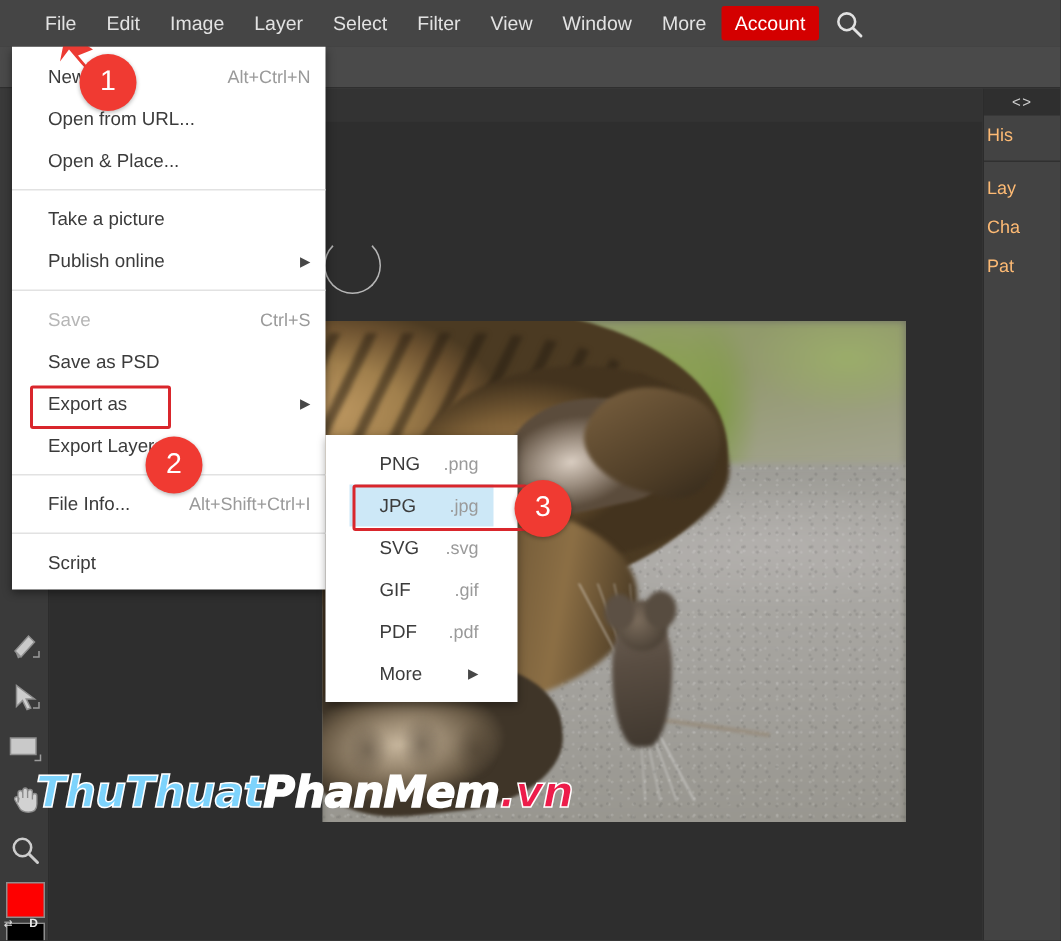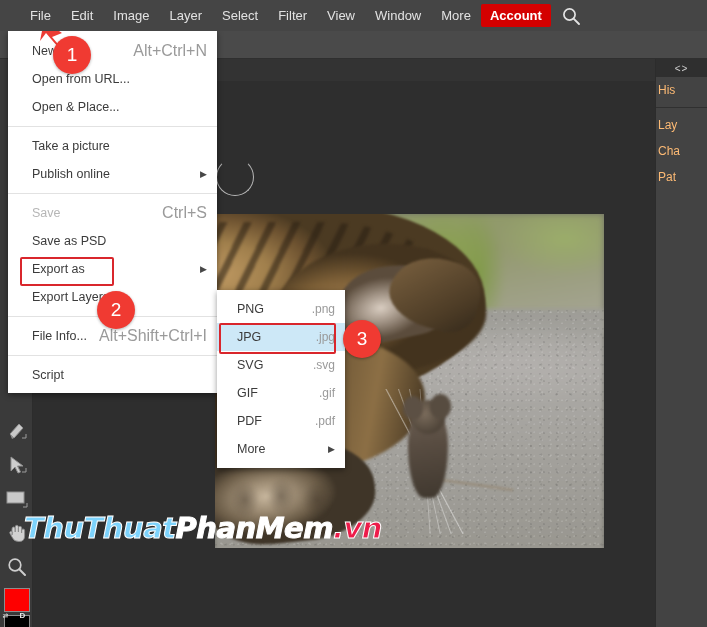--- a/index.html
+++ b/index.html
@@ -30,21 +30,20 @@
     font-size: 13px;
     padding: 5px 10px;
     white-space: nowrap;
     line-height: 1;
   }
   .menu-item.active-red {
     background: #d40000;
     color: #ffffff;
     border-radius: 2px;
     padding: 5px 9px;
-    font-weight: bold;
   }
   .menu-search {
     margin-left: 10px;
     display: flex; align-items: center;
     width: 22px; height: 22px;
   }
 
   
   #optionsbar {
     position: absolute; top: 31px; left: 0;
@@ -298,21 +297,21 @@
     height: 28px;
     display: flex; align-items: center;
     padding: 0 10px 0 24px;
     font-size: 12.5px;
     color: #3b3b3b;
   }
   .mrow.disabled { color: #b6b6b6; text-align: right; }
   .mrow .mlabel { flex: 0 0 auto; }
   .mrow .mshort {
     margin-left: auto;
-    font-size: 16px;
+    font-size: 12px;
     color: #9a9a9a;
   }
   .mrow .marrow {
     margin-left: auto;
     font-size: 9px;
     color: #474747;
   }
   .mdiv { height: 1px; background: #e2e2e2; margin: 5px 0; }
   .mrow.boxed::after {
     content: "";
@@ -325,21 +324,21 @@
   }
 
   
   #exportsub {
     position: absolute;
     left: 217px; top: 290px;
     width: 128px;
     background: #ffffff;
     box-shadow: 0 2px 6px rgba(0,0,0,0.4);
     z-index: 31;
-    padding: 5px 0;
+    padding: 5px 16px;
   }
   .srow {
     position: relative;
     height: 28px;
     display: flex; align-items: center;
     padding: 0 10px 0 20px;
     font-size: 12.5px;
     color: #3b3b3b;
   }
   .srow .sext {

